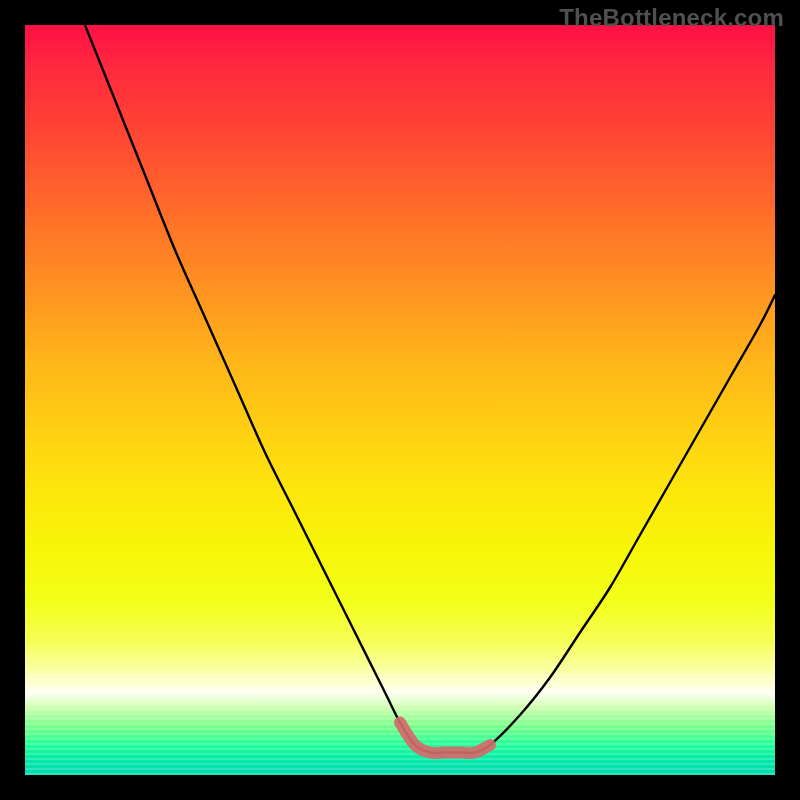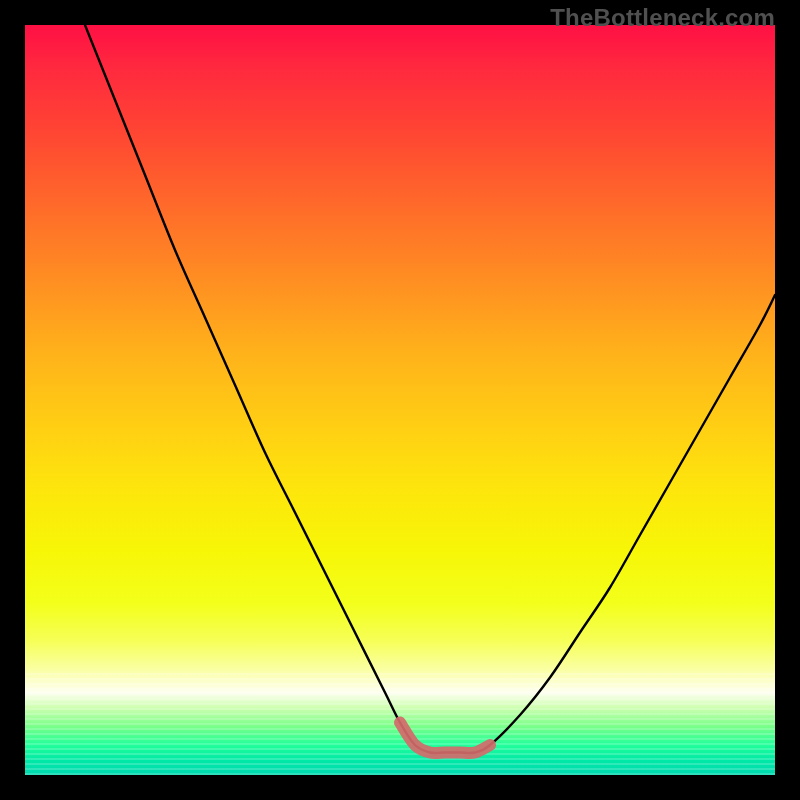--- a/index.html
+++ b/index.html
@@ -13,21 +13,21 @@
   }
   .frame {
     position: relative;
     width: 800px;
     height: 800px;
     background: #000;
   }
   .watermark {
     position: absolute;
     top: 4px;
-    right: 25px;
+    right: 16px;
     color: #505050;
     font-size: 24px;
     font-weight: 600;
     letter-spacing: 0.2px;
     z-index: 5;
   }
   .plot {
     position: absolute;
     left: 25px;
     top: 25px;

